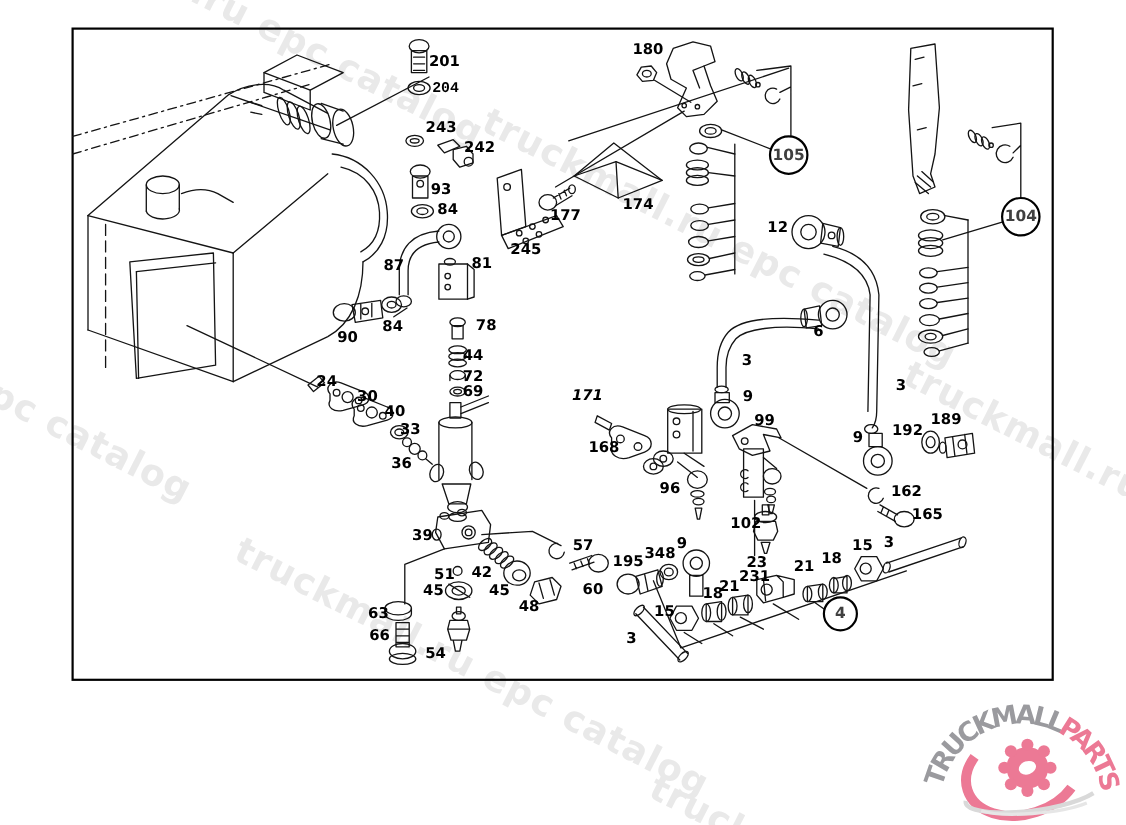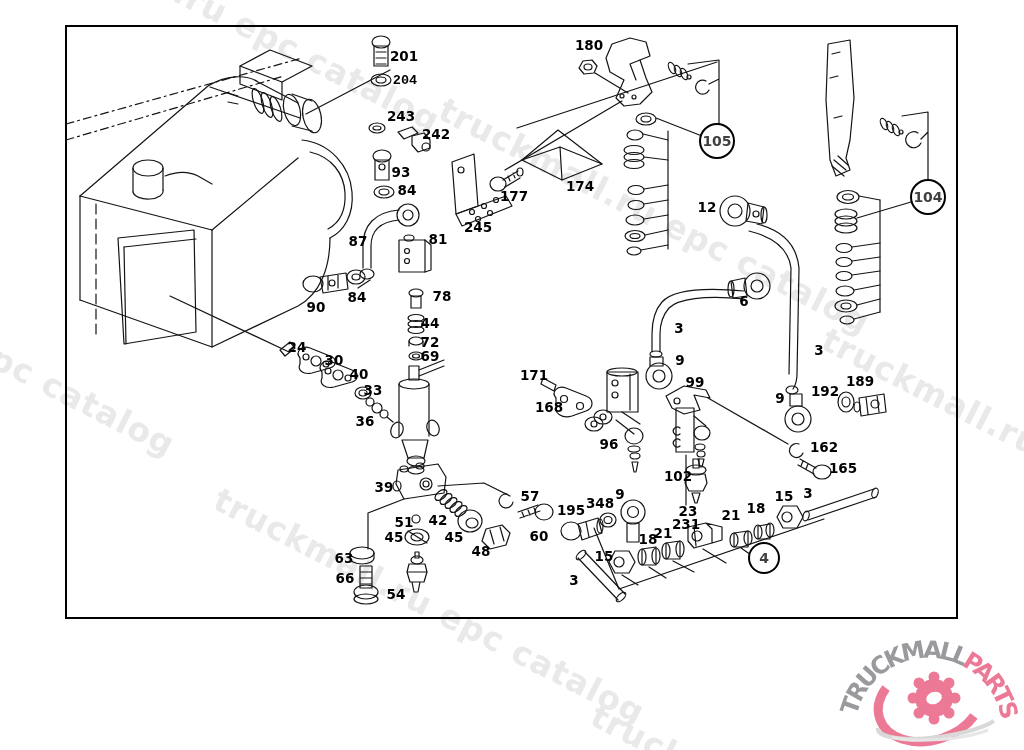--- a/index.html
+++ b/index.html
@@ -418,21 +418,21 @@
       <div class="plabel" style="left: 580px; top: 187px;">174</div>
       <div class="plabel" style="left: 589px; top: 46px;">180</div>
       <div class="plabel" style="left: 707px; top: 208px;">12</div>
       <div class="plabel" style="left: 744px; top: 302px;">6</div>
       <div class="plabel" style="left: 679px; top: 329px;">3</div>
       <div class="plabel" style="left: 680px; top: 361px;">9</div>
       <div class="plabel" style="left: 819px; top: 351px;">3</div>
       <div class="plabel" style="left: 780px; top: 399px;">9</div>
       <div class="plabel" style="left: 825px; top: 392px;">192</div>
       <div class="plabel" style="left: 860px; top: 382px;">189</div>
-      <div class="plabel" style="left: 534px; top: 376px;">171</div>
+      <div class="plabel" style="left: 534px; top: 360px; font-style: italic;">171</div>
       <div class="plabel" style="left: 549px; top: 408px;">168</div>
       <div class="plabel" style="left: 609px; top: 445px;">96</div>
       <div class="plabel" style="left: 695px; top: 383px;">99</div>
       <div class="plabel" style="left: 678px; top: 477px;">102</div>
       <div class="plabel" style="left: 824px; top: 448px;">162</div>
       <div class="plabel" style="left: 843px; top: 469px;">165</div>
       <div class="plabel" style="left: 384px; top: 488px;">39</div>
       <div class="plabel" style="left: 404px; top: 523px;">51</div>
       <div class="plabel" style="left: 438px; top: 521px;">42</div>
       <div class="plabel" style="left: 394px; top: 538px;">45</div>

